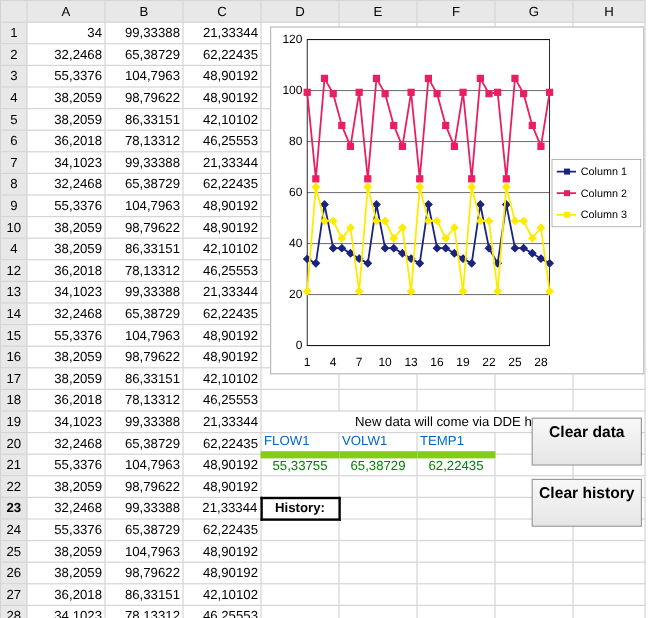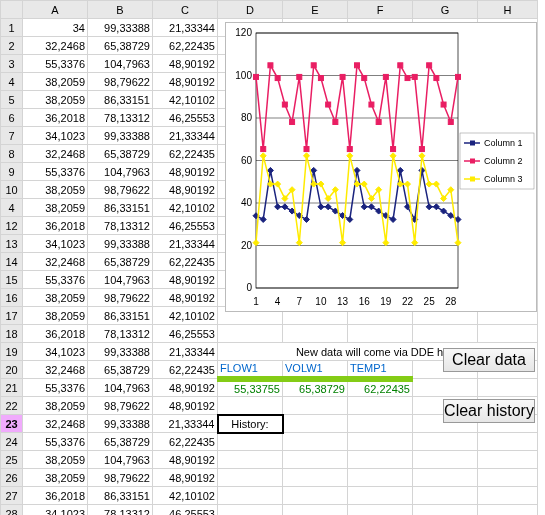--- a/index.html
+++ b/index.html
@@ -30,52 +30,53 @@
     text-align: center;
     height: 18px;
   }
   .rowhdr {
     width: 22px;
     text-align: center;
     background: #e8e8e8;
     color: #000;
   }
   .rowhdr.sel {
-    background: #f0abfc;
+    background: #e5e5e5;
     font-weight: bold;
   }
   .colA, .colB, .colC { width: 65px; }
   .colD { width: 65px; }
   .colE, .colF, .colG { width: 65px; }
   .colH { width: 60px; }
   td.num { text-align: right; }
   td.lbl { text-align: center; }
   td.link { text-align: left; color: #0066cc; border-bottom: 6px solid #84cc16; }
-  td.green { text-align: right; color: #008000; }
+  td.green { text-align: center; color: #008000; }
   td.sel { border: 2px solid #000 !important; }
   .chart {
     position: absolute;
     left: 225px;
     top: 22px;
     width: 312px;
     height: 290px;
     background: #fff;
     border: 1px solid #bbb;
   }
   .btn {
     position: absolute;
     right: 10px;
     width: 92px;
-    height: 24px;
+    height: 40px;
     background: linear-gradient(#f8f8f8,#e6e6e6);
     border: 1px solid #999;
-    font-size: 16px;
+    font-size: 13px;
     text-align: center;
     line-height: 22px;
     cursor: pointer;
+    font-weight: bold;
   }
 </style>
 </head>
 <body>
 
 <table class="sheet">
   <thead>
     <tr>
       <th class="rowhdr"></th>
       <th class="colA">A</th>
@@ -325,21 +326,21 @@
         <td class="num"></td>
         <td class="num"></td>
         <td class="num"></td>
         <td class="num"></td>
       </tr>
       <tr>
         <th class="rowhdr sel">23</th>
         <td class="num">32,2468</td>
         <td class="num">99,33388</td>
         <td class="num">21,33344</td>
-        <td class="lbl sel" style="font-weight: normal; margin-top: 44px;">History:</td>
+        <td class="lbl sel" style="font-weight: bold; margin-top: 44px;">History:</td>
         <td class="num"></td>
         <td class="num"></td>
         <td class="num"></td>
         <td class="num"></td>
       </tr>
       <tr>
         <th class="rowhdr">24</th>
         <td class="num">55,3376</td>
         <td class="num">65,38729</td>
         <td class="num">62,22435</td>

